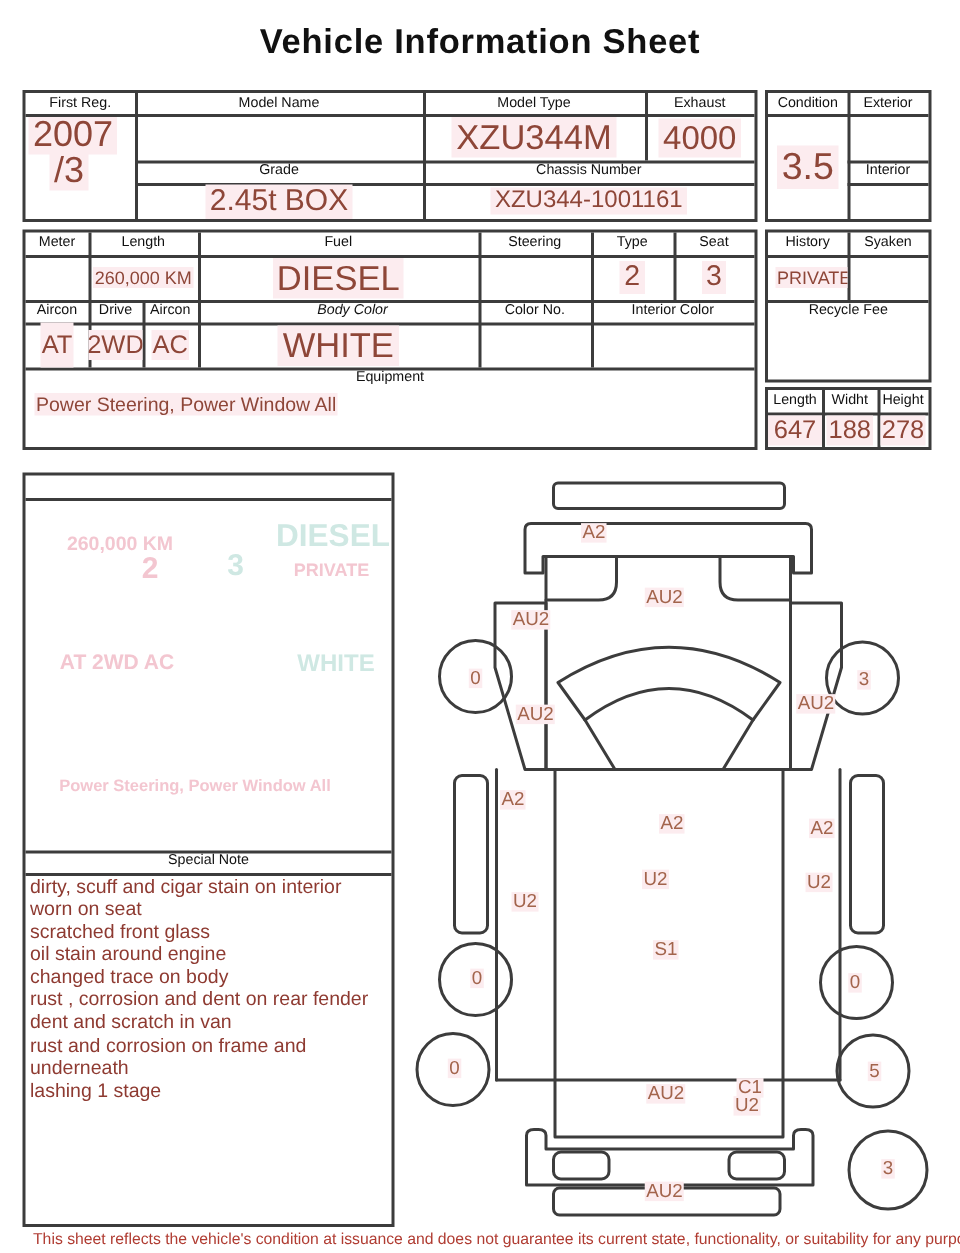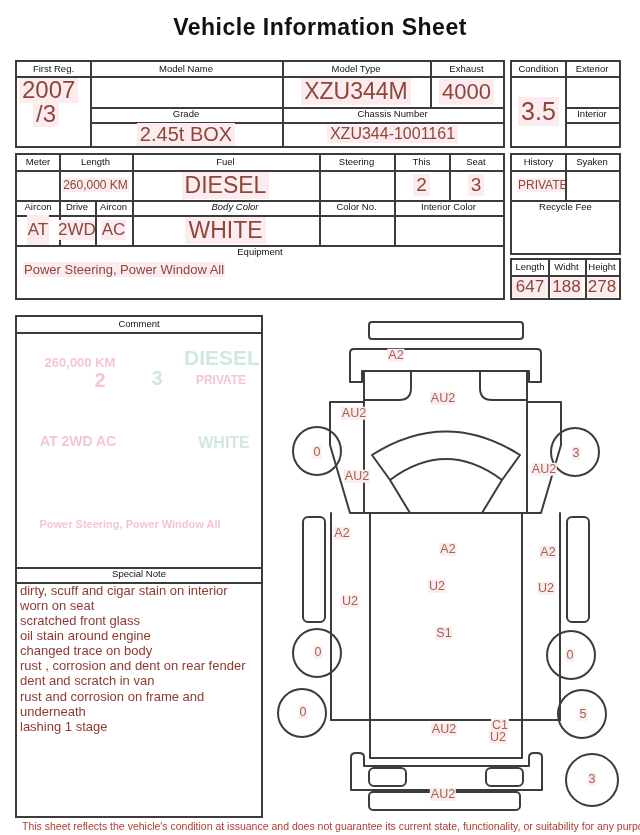--- a/index.html
+++ b/index.html
@@ -167,21 +167,21 @@
       </div>
 
     <div class="cell" style="left:302px;top:0;width:75px;height:15px;">
       <div class="flabel">Steering</div>
       </div>
     <div class="cell" style="left:302px;top:15px;width:75px;height:30px;">
       <div class="fvalue"></div>
       </div>
 
     <div class="cell" style="left:377px;top:0;width:55px;height:15px;">
-      <div class="flabel">This</div>
+      <div class="flabel">Type</div>
       </div>
     <div class="cell" style="left:377px;top:15px;width:55px;height:30px;">
       <div class="fvalue" style="font-size:19px;">
           <span class="hl-span">2</span>
         </div>
       </div>
 
     <div class="cell" style="left:432px;top:0;width:54px;height:15px;">
       <div class="flabel">Seat</div>
       </div>
@@ -307,23 +307,20 @@
       <div class="fvalue" style="font-size:17px;">
           <span class="hl-span" style="padding:0 1px;">278</span>
         </div>
       </div>
   </div>
 
   <div class="box" style="left:15px;top:315px;width:248px;height:503px;">
     <div class="hlne" style="left:0;top:15px;width:244px;"></div>
     <div class="hlne" style="left:0;top:250px;width:244px;"></div>
     <div class="hlne" style="left:0;top:265px;width:244px;"></div>
-    <div class="cell" style="left:0;top:0;width:244px;height:15px;">
-      <div class="flabel">Comment</div>
-      </div>
     <div class="cell" style="left:0;top:250px;width:244px;height:15px;">
       <div class="flabel">Special Note</div>
       </div>
   </div>
   <div class="notes" id="notes">
       <div class="note-line">dirty, scuff and cigar stain on interior</div>
       <div class="note-line">worn on seat</div>
       <div class="note-line">scratched front glass</div>
       <div class="note-line">oil stain around engine</div>
       <div class="note-line">changed trace on body</div>

